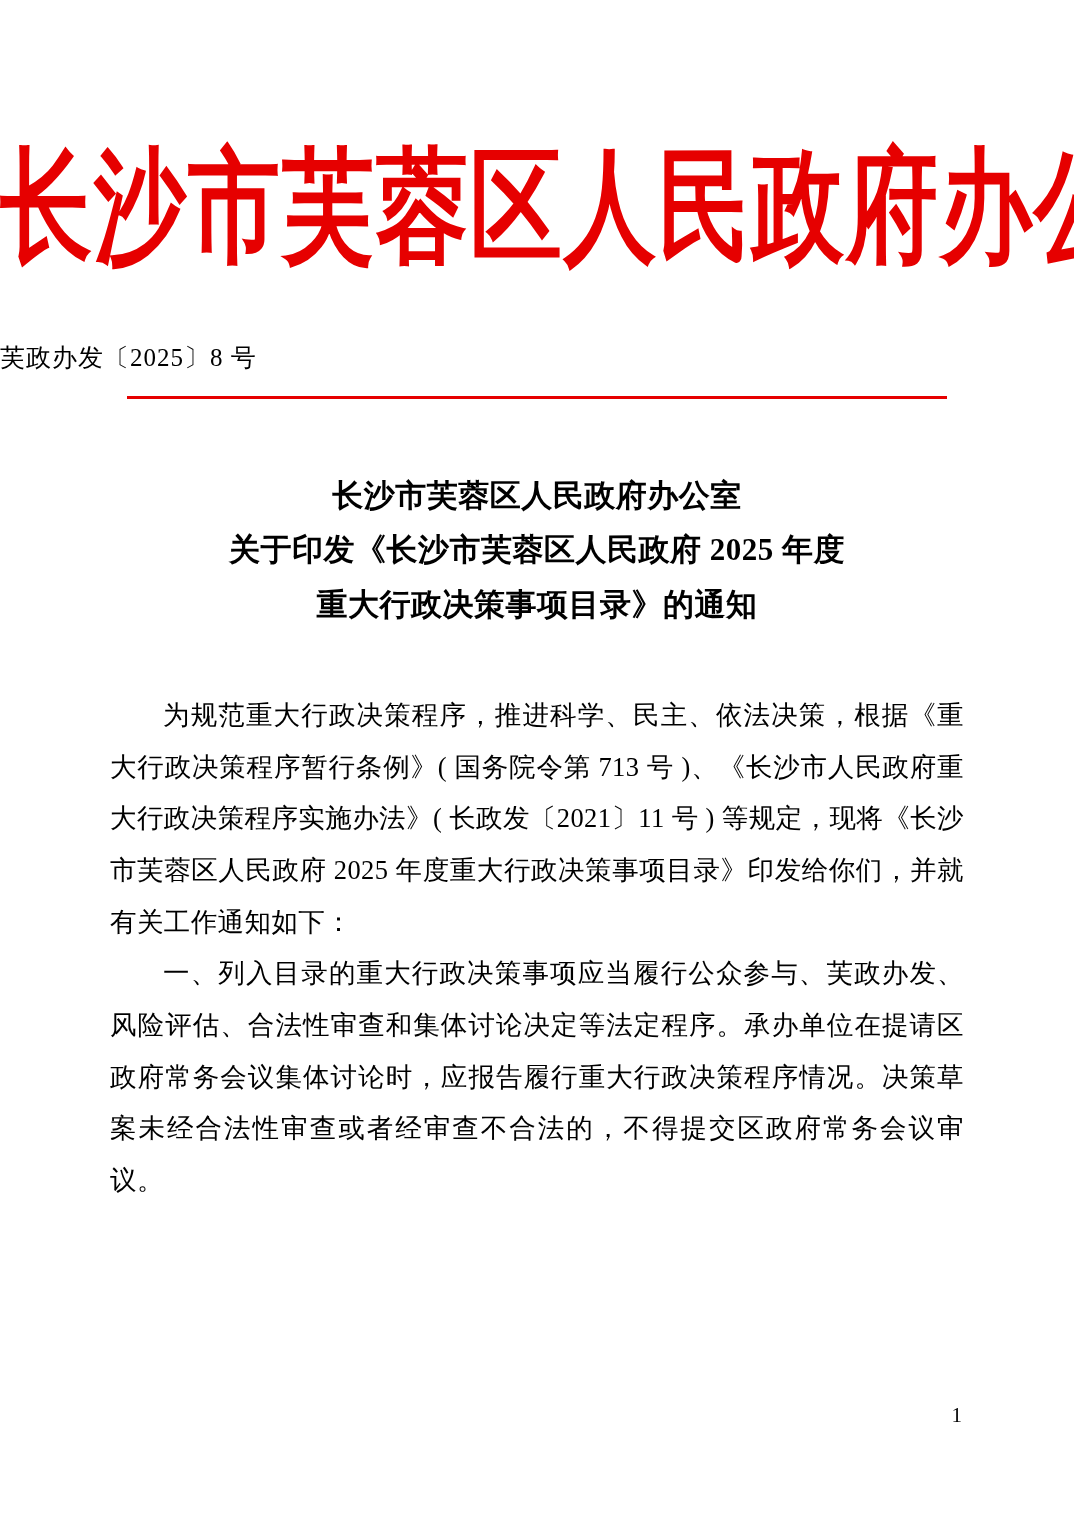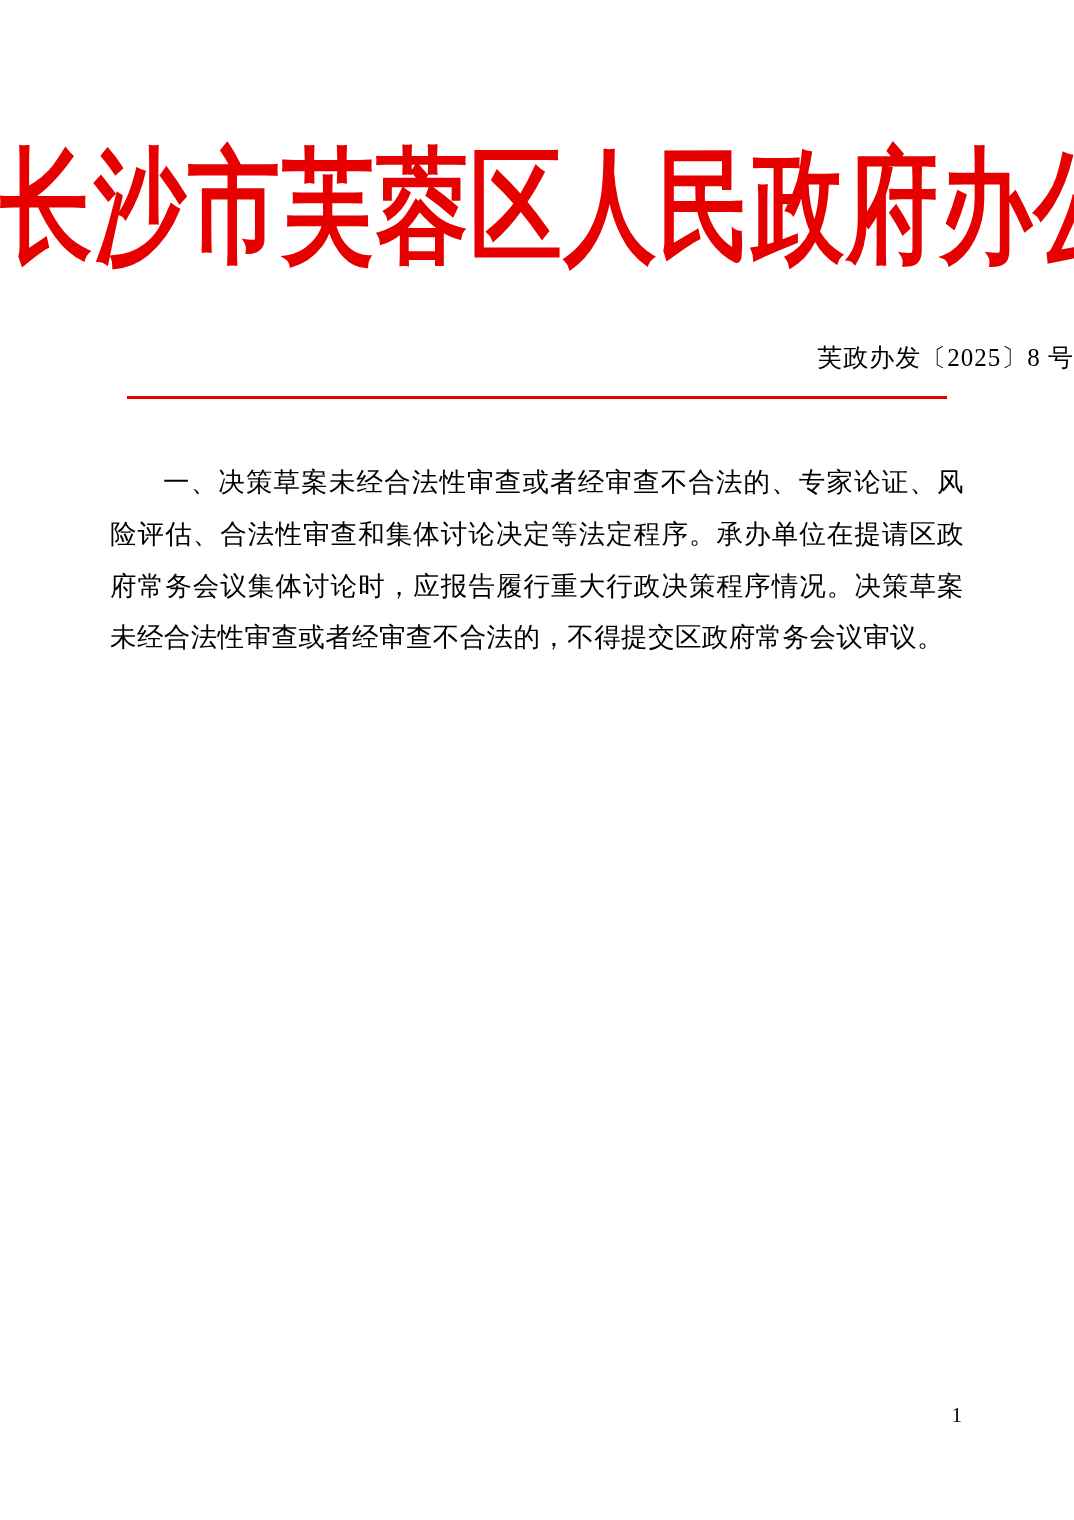--- a/index.html
+++ b/index.html
@@ -27,26 +27,25 @@
     font-weight: bold;
     font-size: 92px;
     letter-spacing: 2px;
     line-height: 1.1;
     margin-top: 140px;
     white-space: nowrap;
     transform: scaleY(1.35);
     transform-origin: center top;
   }
   .doc-number {
-    text-align: right;
+    text-align: left;
     font-size: 25px;
     letter-spacing: 1px;
     margin-top: 100px;
     color: #000;
-    padding-left: 41px;
   }
   .red-rule {
     width: 820px;
     height: 3px;
     background: #e60000;
     margin: 22px auto 0 auto;
   }
   .title-block {
     text-align: center;
     font-weight: bold;
@@ -86,20 +85,26 @@
 <body>
 
 <div class="page">
 
   <div class="masthead">长沙市芙蓉区人民政府办公室文件</div>
 
   <div class="doc-number">芙政办发〔2025〕8 号</div>
 
   <div class="red-rule"></div>
 
+  <div class="title-block">
+    <span class="title-line">长沙市芙蓉区人民政府办公室</span>
+    <span class="title-line">关于印发《长沙市芙蓉区人民政府 2025 年度</span>
+    <span class="title-line">重大行政决策事项目录》的通知</span>
+  </div>
 
   <div class="body-block">
-    <p class="para indent">一、决策草案未经合法性审查或者经审查不合法的、专家论证、风险评估、合法性审查和集体讨论决定等法定程序。承办单位在提请区政府常务会议集体讨论时，应报告履行重大行政决策程序情况。决策草案未经合法性审查或者经审查不合法的，不得提交区政府常务会议审议。</p>
+    <p class="para indent">为规范重大行政决策程序，推进科学、民主、依法决策，根据《重大行政决策程序暂行条例》( 国务院令第 713 号 )、《长沙市人民政府重大行政决策程序实施办法》( 长政发〔2021〕11 号 ) 等规定，现将《长沙市芙蓉区人民政府 2025 年度重大行政决策事项目录》印发给你们，并就有关工作通知如下：</p>
+    <p class="para indent">一、列入目录的重大行政决策事项应当履行公众参与、芙政办发、风险评估、合法性审查和集体讨论决定等法定程序。承办单位在提请区政府常务会议集体讨论时，应报告履行重大行政决策程序情况。决策草案未经合法性审查或者经审查不合法的，不得提交区政府常务会议审议。</p>
   </div>
 
   <div class="page-number">1</div>
 
 </div>
 
 </body></html>

